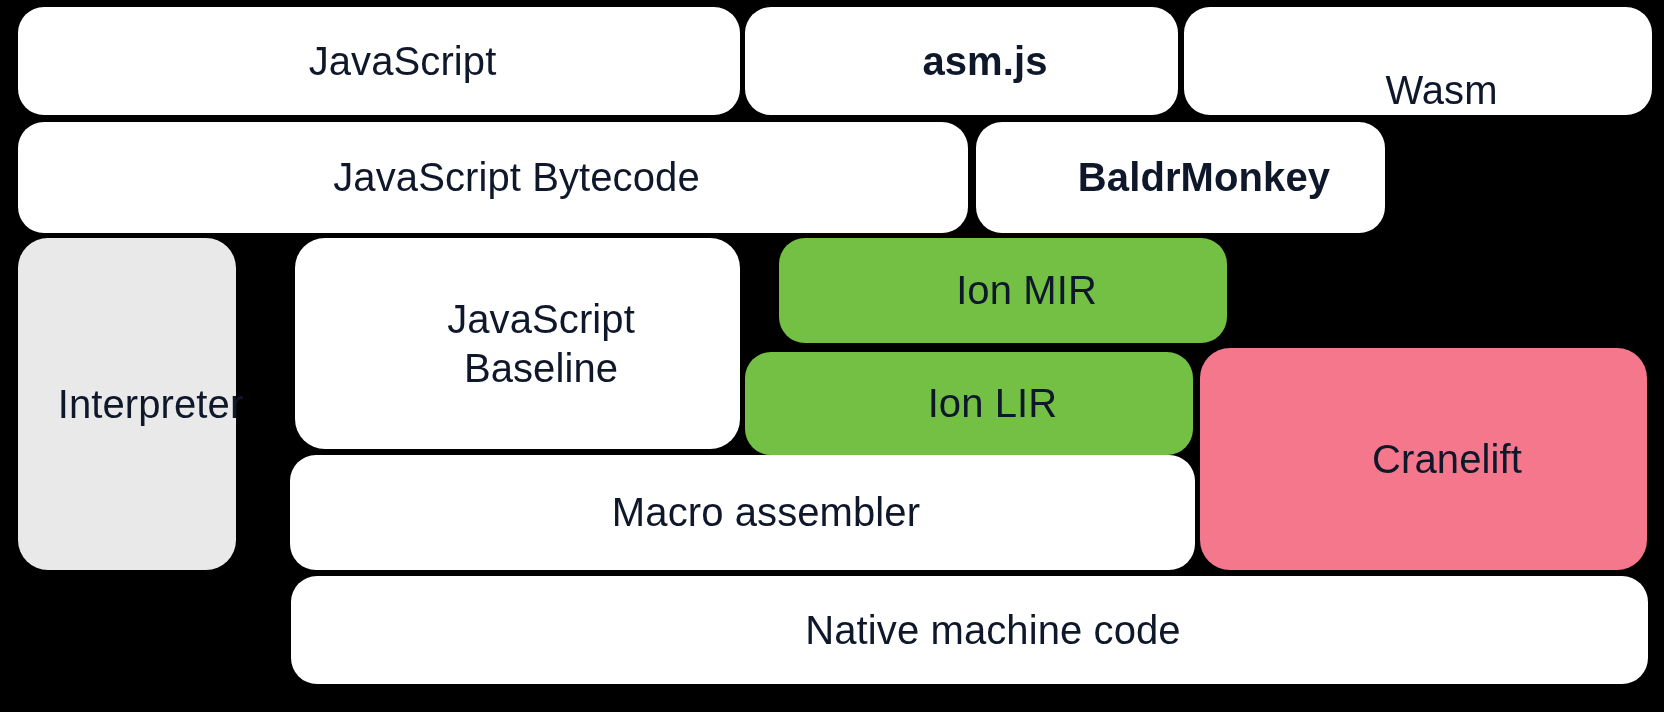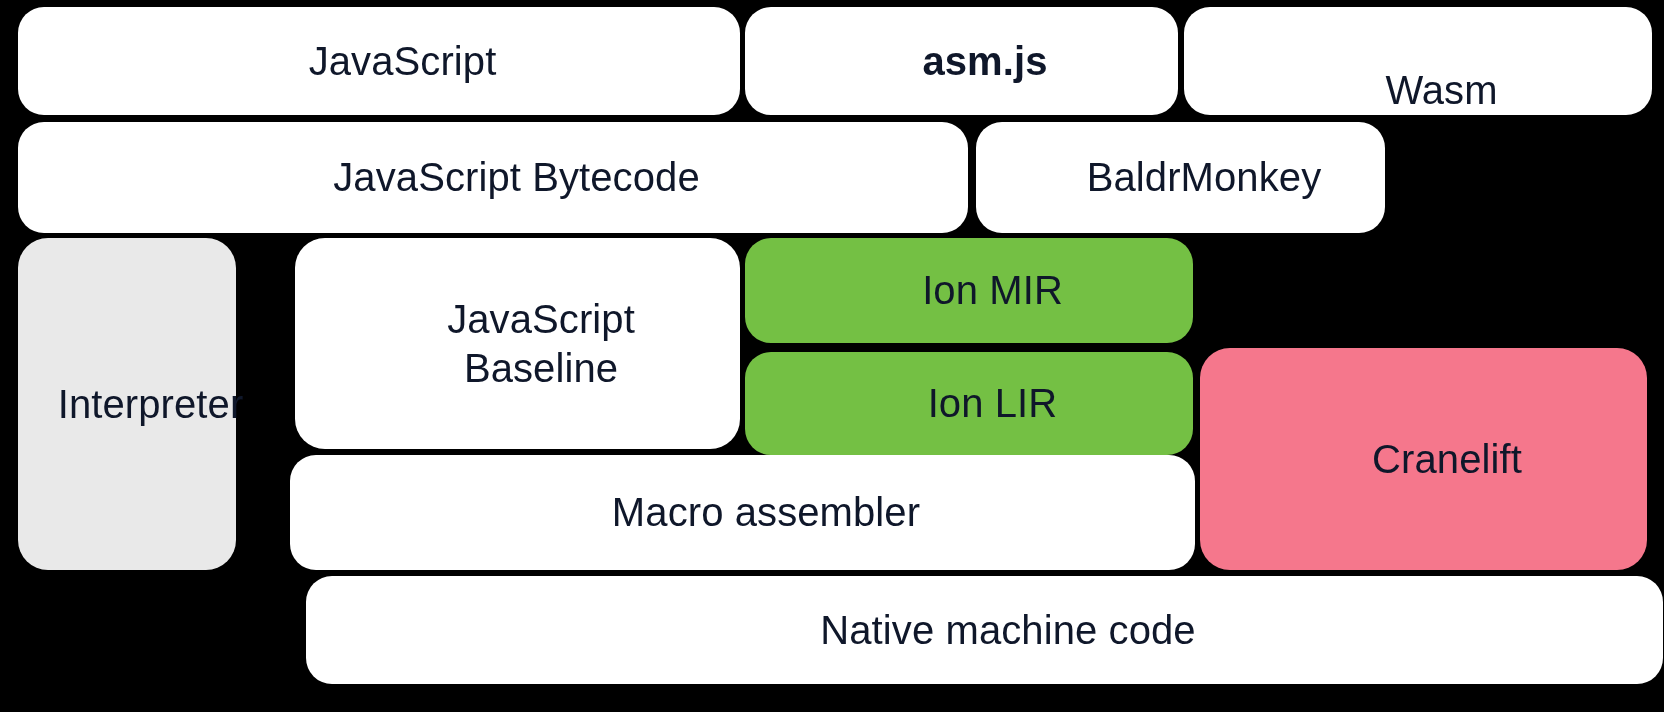--- a/index.html
+++ b/index.html
@@ -57,46 +57,46 @@
   </div>
 
   <div class="box" style="left:1184px; top:7px; width:468px; height:108px;align-items:flex-end;">
     <span class="label">Wasm</span>
   </div>
 
   <div class="box" style="left:18px; top:122px; width:950px; height:111px;text-align:right;">
     <span class="label">JavaScript Bytecode</span>
   </div>
 
-  <div class="box" style="left:976px; top:122px; width:409px; height:111px;">
+  <div class="box" style="left:976px; top:122px; width:409px; height:111px;font-weight:bold;">
     <span class="label">BaldrMonkey</span>
   </div>
 
   <div class="box gray tall" style="left:18px; top:238px; width:218px; height:332px;">
     <span class="label">Interpreter</span>
   </div>
 
   <div class="box tall" style="left:295px; top:238px; width:445px; height:211px;">
     <span class="label">JavaScript
 Baseline</span>
   </div>
 
-  <div class="box green" style="left:745px; top:238px; width:448px; height:105px;">
+  <div class="box green" style="left:779px; top:238px; width:448px; height:105px;">
     <span class="label">Ion MIR</span>
   </div>
 
   <div class="box green" style="left:745px; top:352px; width:448px; height:103px;">
     <span class="label">Ion LIR</span>
   </div>
 
   <div class="box pink tall" style="left:1200px; top:348px; width:447px; height:222px;">
     <span class="label">Cranelift</span>
   </div>
 
   <div class="box" style="left:290px; top:455px; width:905px; height:115px;">
     <span class="label">Macro assembler</span>
   </div>
 
-  <div class="box" style="left:306px; top:576px; width:1357px; height:108px;">
+  <div class="box" style="left:291px; top:576px; width:1357px; height:108px;">
     <span class="label">Native machine code</span>
   </div>
 
 </div>
 
 </body></html>

